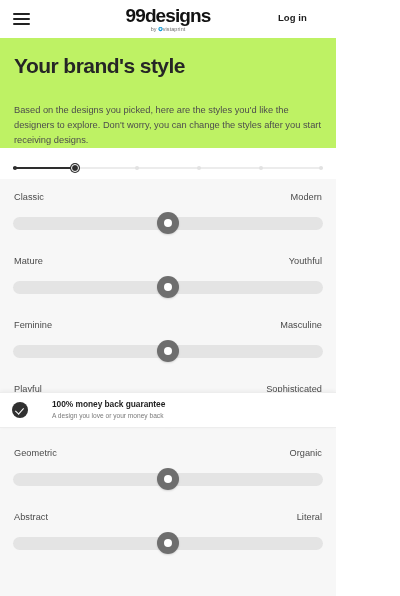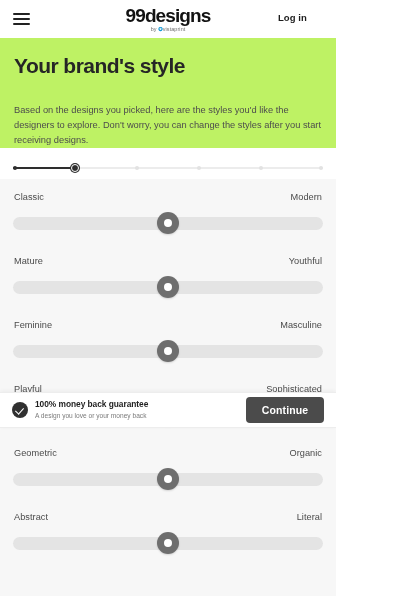--- a/index.html
+++ b/index.html
@@ -199,21 +199,21 @@
   }
   .check-icon::after {
     content: "";
     position: absolute;
     left: 5px; top: 4px;
     width: 4px; height: 7px;
     border: solid #ffffff;
     border-width: 0 1.6px 1.6px 0;
     transform: rotate(42deg);
   }
-  .guarantee-text { margin-left: 7px; line-height: 1.15; }
+  .guarantee-text { margin-left: 24px; line-height: 1.15; }
   .guarantee-title {
     font-size: 8.4px;
     font-weight: bold;
     color: #1f1f1f;
     letter-spacing: -0.05px;
   }
   .guarantee-sub {
     font-size: 6.6px;
     color: #7b7b7b;
     margin-top: 2px;
@@ -333,16 +333,15 @@
         </div>
       </div>
     </div>
 
   <div class="guarantee-bar">
     <div class="check-icon"></div>
     <div class="guarantee-text">
       <div class="guarantee-title">100% money back guarantee</div>
       <div class="guarantee-sub">A design you love or your money back</div>
     </div>
-    <button class="continue-btn">Continue</button>
   </div>
 
 </div>
 
 </body></html>

